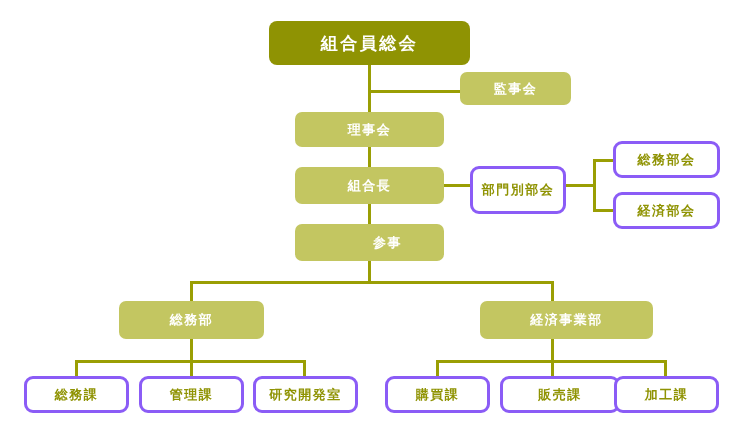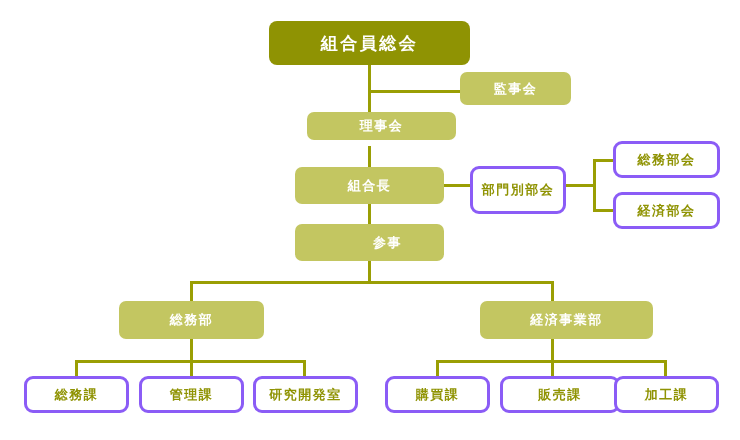--- a/index.html
+++ b/index.html
@@ -101,21 +101,21 @@
   <div class="line line-v" style="left:551px; top:338px; width:3px; height:24px;"></div>
   <div class="line line-h" style="left:436px; top:360px; width:231px; height:3px;"></div>
   <div class="line line-v" style="left:436px; top:360px; width:3px; height:17px;"></div>
   <div class="line line-v" style="left:551px; top:360px; width:3px; height:17px;"></div>
   <div class="line line-v" style="left:664px; top:360px; width:3px; height:17px;"></div>
 
   <div class="node lvl-top" style="left:269px; top:21px; width:201px; height:44px;">組合員総会</div>
 
   <div class="node lvl-mid" style="left:460px; top:72px; width:111px; height:33px;">監事会</div>
 
-  <div class="node lvl-mid" style="left:295px; top:112px; width:149px; height:28px;margin-left:12px;">理事会</div>
+  <div class="node lvl-mid" style="left:295px; top:112px; width:149px; height:35px;">理事会</div>
 
   <div class="node lvl-mid" style="left:295px; top:167px; width:149px; height:37px;">組合長</div>
 
   <div class="node lvl-leaf" style="left:470px; top:166px; width:96px; height:48px;">部門別部会</div>
 
   <div class="node lvl-leaf" style="left:613px; top:141px; width:107px; height:37px;">総務部会</div>
 
   <div class="node lvl-leaf" style="left:613px; top:192px; width:107px; height:37px;">経済部会</div>
 
   <div class="node lvl-mid" style="left:295px; top:224px; width:149px; height:37px;padding-left:36px;">参事</div>

